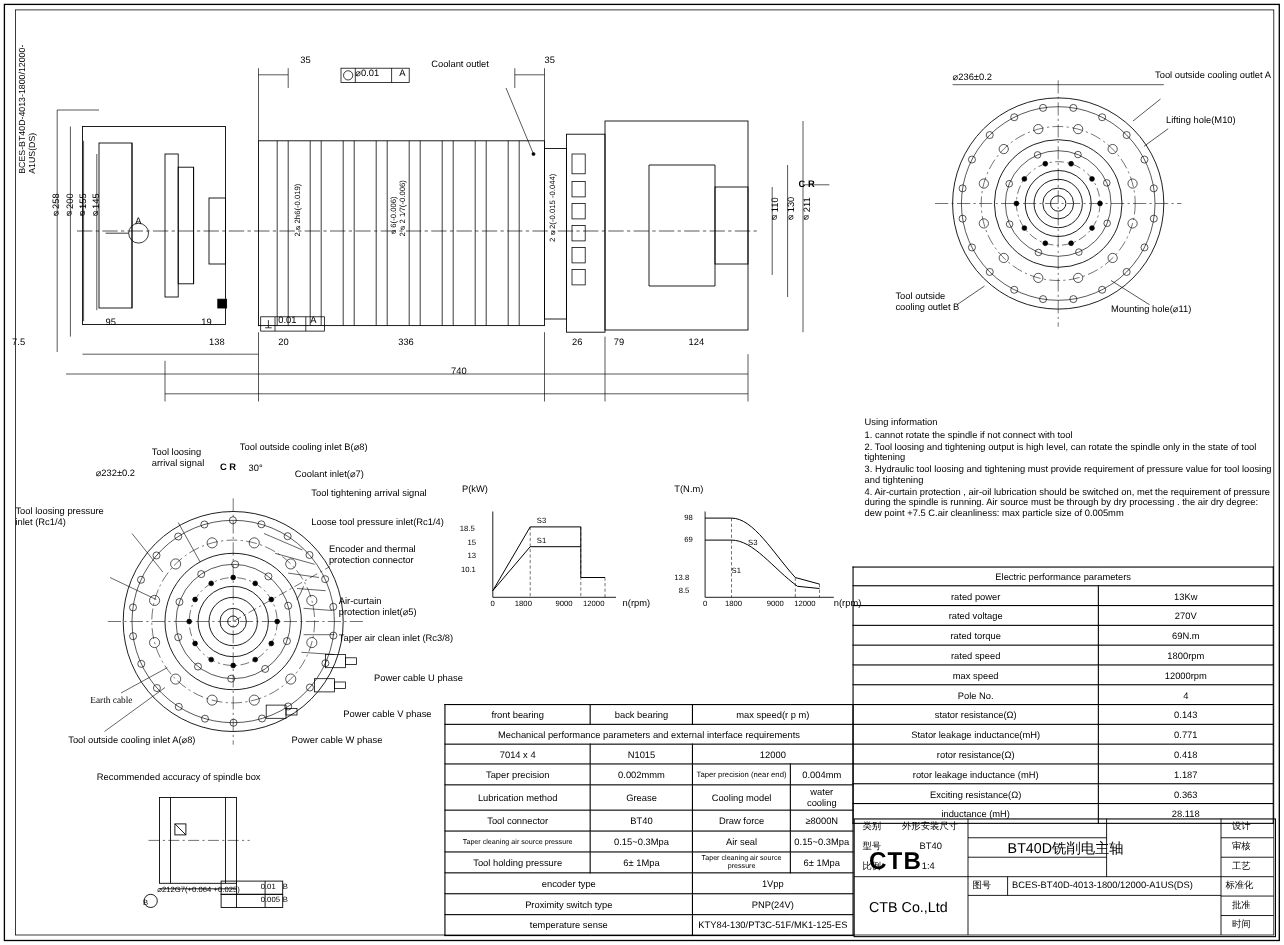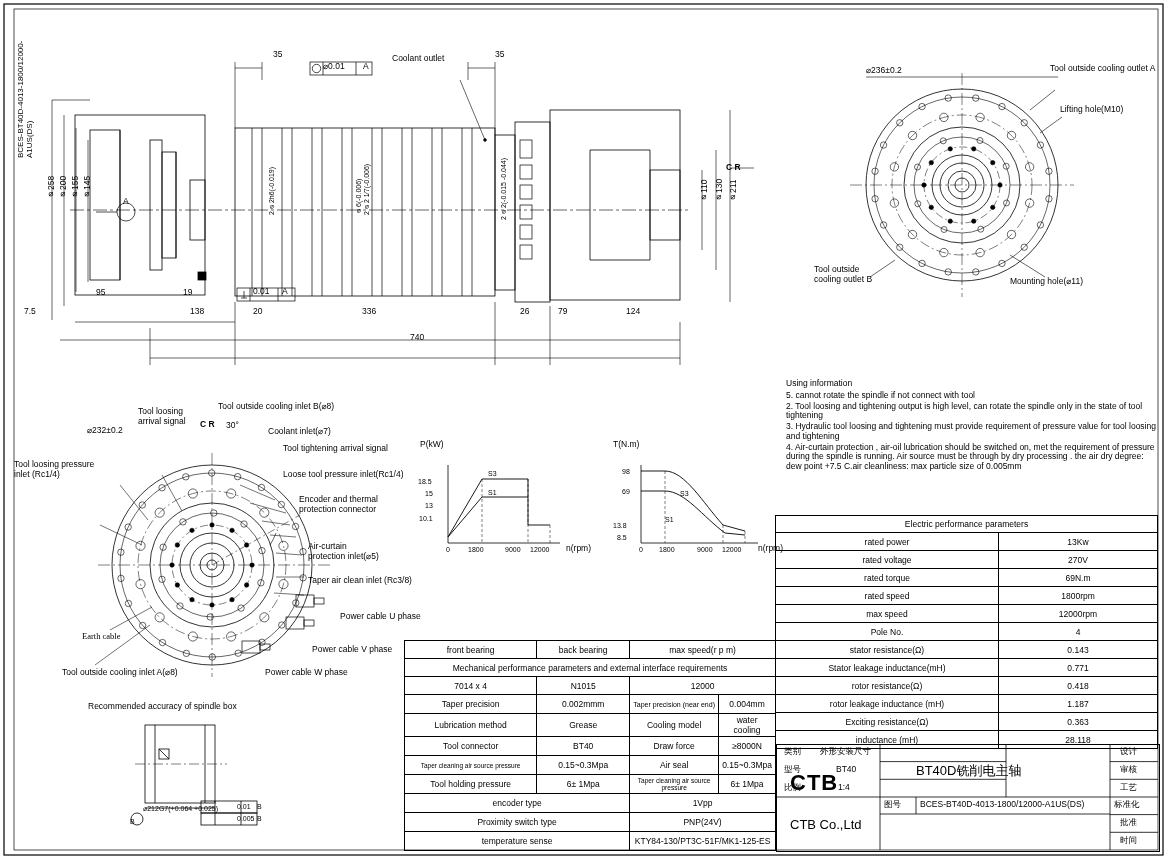--- a/index.html
+++ b/index.html
@@ -162,21 +162,21 @@
   <div class="abs vert txt7" style="left:355px;top:145px;height:70px;">⌀6(-0.006)</div>
   <div class="abs vert txt7" style="left:363px;top:145px;height:70px;">2⌀2 1⁄7(-0.006)</div>
   <div class="abs vert txt7" style="left:500px;top:145px;height:75px;">2⌀2(-0.015 -0.044)</div>
 
   <div class="abs vert txt" style="left:700px;top:168px;height:35px;">⌀110</div>
   <div class="abs vert txt" style="left:715px;top:168px;height:35px;">⌀130</div>
   <div class="abs vert txt" style="left:729px;top:168px;height:35px;">⌀211</div>
 
   <div class="abs txt" style="left:96px;top:288px;">95</div>
   <div class="abs txt" style="left:183px;top:288px;">19</div>
-  <div class="abs txt" style="left:24px;top:307px;">7.5</div>
+  <div class="abs txt" style="left:11px;top:307px;">7.5</div>
   <div class="abs txt" style="left:190px;top:307px;">138</div>
   <div class="abs txt" style="left:253px;top:307px;">20</div>
   <div class="abs txt" style="left:362px;top:307px;">336</div>
   <div class="abs txt" style="left:520px;top:307px;">26</div>
   <div class="abs txt" style="left:558px;top:307px;">79</div>
   <div class="abs txt" style="left:626px;top:307px;">124</div>
   <div class="abs txt" style="left:410px;top:333px;">740</div>
 
   <svg class="abs" width="260" height="250" style="left:840px;top:55px;">
     <g stroke="#000" fill="none" stroke-width="0.8">
@@ -457,21 +457,21 @@
   <div class="abs txt7" style="left:639px;top:546px;">0</div>
   <div class="abs txt7" style="left:659px;top:546px;">1800</div>
   <div class="abs txt7" style="left:697px;top:546px;">9000</div>
   <div class="abs txt7" style="left:722px;top:546px;">12000</div>
   <div class="abs txt" style="left:758px;top:544px;">n(rpm)</div>
   <div class="abs txt7" style="left:680px;top:490px;">S3</div>
   <div class="abs txt7" style="left:665px;top:516px;">S1</div>
 
   <div class="abs" style="left:786px;top:379px;width:372px;">
     <div class="txt">Using information</div>
-    <div class="txt" style="white-space:normal;margin-top:2px;">5. cannot rotate the spindle if not connect with tool</div>
+    <div class="txt" style="white-space:normal;margin-top:2px;">1. cannot rotate the spindle if not connect with tool</div>
     <div class="txt" style="white-space:normal;margin-top:1px;">2. Tool loosing and tightening output is high level, can rotate the spindle only in the state of tool tightening</div>
     <div class="txt" style="white-space:normal;margin-top:1px;">3. Hydraulic tool loosing and tightening must provide requirement of pressure value for tool loosing and tightening</div>
     <div class="txt" style="white-space:normal;margin-top:1px;">4. Air-curtain protection , air-oil lubrication should be switched on, met the requirement of pressure during the spindle is running. Air source must be through by dry processing . the air dry degree: dew point +7.5 C.air cleanliness: max particle size of 0.005mm</div>
   </div>
 
   <table class="abs" style="left:775px;top:515px;width:383px;">
     <tbody>
         <tr>
           <td colspan="2" style="height:14px;">Electric performance parameters</td>
         </tr>

